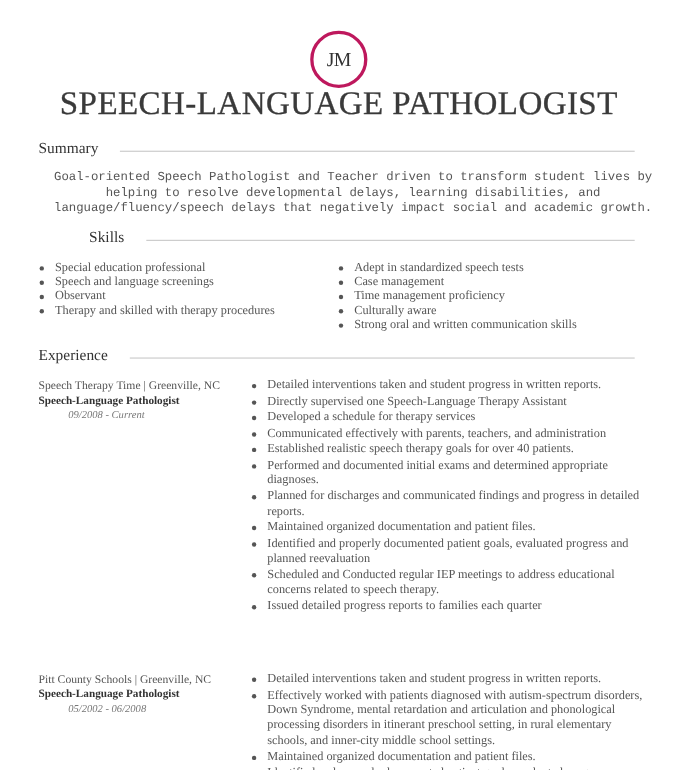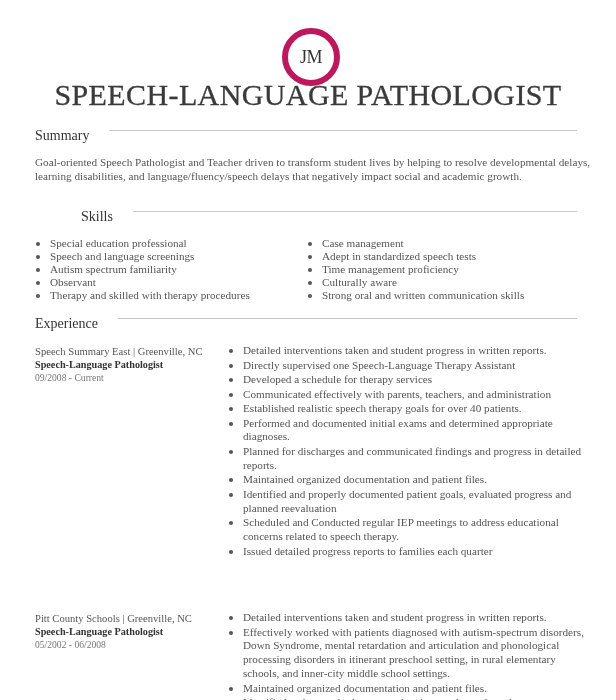--- a/index.html
+++ b/index.html
@@ -14,21 +14,21 @@
       position: relative;
       font-family: "DejaVu Serif", "Liberation Serif", serif;
       color: #444444;
     }
     .monogram {
       position: absolute;
       left: 282px;
       top: 28px;
       width: 46px;
       height: 46px;
-      border: 6px solid #be185d;
+      border: 3px solid #be185d;
       border-radius: 50%;
       display: flex;
       align-items: center;
       justify-content: center;
       font-family: "Liberation Serif", serif;
       font-size: 18px;
       color: #333333;
       letter-spacing: -0.5px;
     }
     .title {
@@ -44,46 +44,47 @@
       letter-spacing: 0.4px;
       margin: 0;
       line-height: 34px;
       -webkit-text-stroke: 0.3px #3a3a3a;
     }
     .section-head {
       position: absolute;
       left: 35px;
       right: 39px;
       display: flex;
-      align-items: flex-start;
+      align-items: center;
       gap: 10px;
     }
     .section-head .label {
       font-family: "Liberation Serif", serif;
       font-size: 14px;
       color: #333333;
       white-space: nowrap;
       padding-right: 10px;
     }
     .section-head .rule {
       flex: 1;
       height: 1px;
       background: #c8c8c8;
       margin-top: 2px;
     }
     .summary-text {
       position: absolute;
       left: 35px;
       top: 155px;
       width: 572px;
-      font-family: Liberation Serif, serif;
+      font-family: Liberation Mono, monospace;
       font-size: 11.2px;
       line-height: 14px;
       color: #555555;
       margin: 0;
+      text-align: center;
     }
     ul.skills {
       position: absolute;
       top: 237px;
       margin: 0;
       padding: 0;
       list-style: none;
       font-family: "Liberation Serif", serif;
       font-size: 11.2px;
       line-height: 13px;
@@ -110,21 +111,21 @@
       position: absolute;
       left: 35px;
       width: 195px;
       font-family: "Liberation Serif", serif;
       font-size: 10.6px;
       line-height: 13px;
       color: #555555;
     }
     .job-meta .company { display: block; white-space: nowrap; }
     .job-meta .role { display: block; color: #333333; font-weight: bold; font-size: 10.2px; }
-    .job-meta .dates { display: block; color: #777777; font-size: 9.6px; }
+    .job-meta .dates { display: block; font-style: italic; color: #777777; font-size: 9.6px; margin-left: 27px; }
 
     ul.bullets {
       position: absolute;
       left: 228px;
       width: 360px;
       margin: 0;
       padding: 0;
       list-style: none;
       font-family: "Liberation Serif", serif;
       font-size: 11.2px;
@@ -147,39 +148,38 @@
 </div>
 <p class="summary-text">Goal-oriented Speech Pathologist and Teacher driven to transform student lives by helping to resolve developmental delays, learning disabilities, and language/fluency/speech delays that negatively impact social and academic growth.</p>
 
 <div class="section-head" style="top:209px;margin-left:46px;">
   <span class="label">Skills</span>
   <span class="rule"></span>
 </div>
 <ul class="skills skills-left">
   <li>Special education professional</li>
   <li>Speech and language screenings</li>
-  <li>Autism spectrum familiarity</li>
   <li>Observant</li>
   <li>Therapy and skilled with therapy procedures</li>
 </ul>
 <ul class="skills skills-right">
+  <li>Adept in standardized speech tests</li>
   <li>Case management</li>
-  <li>Adept in standardized speech tests</li>
   <li>Time management proficiency</li>
   <li>Culturally aware</li>
   <li>Strong oral and written communication skills</li>
 </ul>
 
 <div class="section-head" style="top:316px;">
   <span class="label">Experience</span>
   <span class="rule"></span>
 </div>
 
 <div class="job-meta" style="top:345px;">
-  <span class="company">Speech Summary East | Greenville, NC</span>
+  <span class="company">Speech Therapy Time | Greenville, NC</span>
   <span class="role">Speech-Language Pathologist</span>
   <span class="dates">09/2008 - Current</span>
 </div>
 <ul class="bullets" style="top:344px;">
   <li>Detailed interventions taken and student progress in written reports.</li>
   <li>Directly supervised one Speech-Language Therapy Assistant</li>
   <li>Developed a schedule for therapy services</li>
   <li>Communicated effectively with parents, teachers, and administration</li>
   <li>Established realistic speech therapy goals for over 40 patients.</li>
   <li>Performed and documented initial exams and determined appropriate diagnoses.</li>

